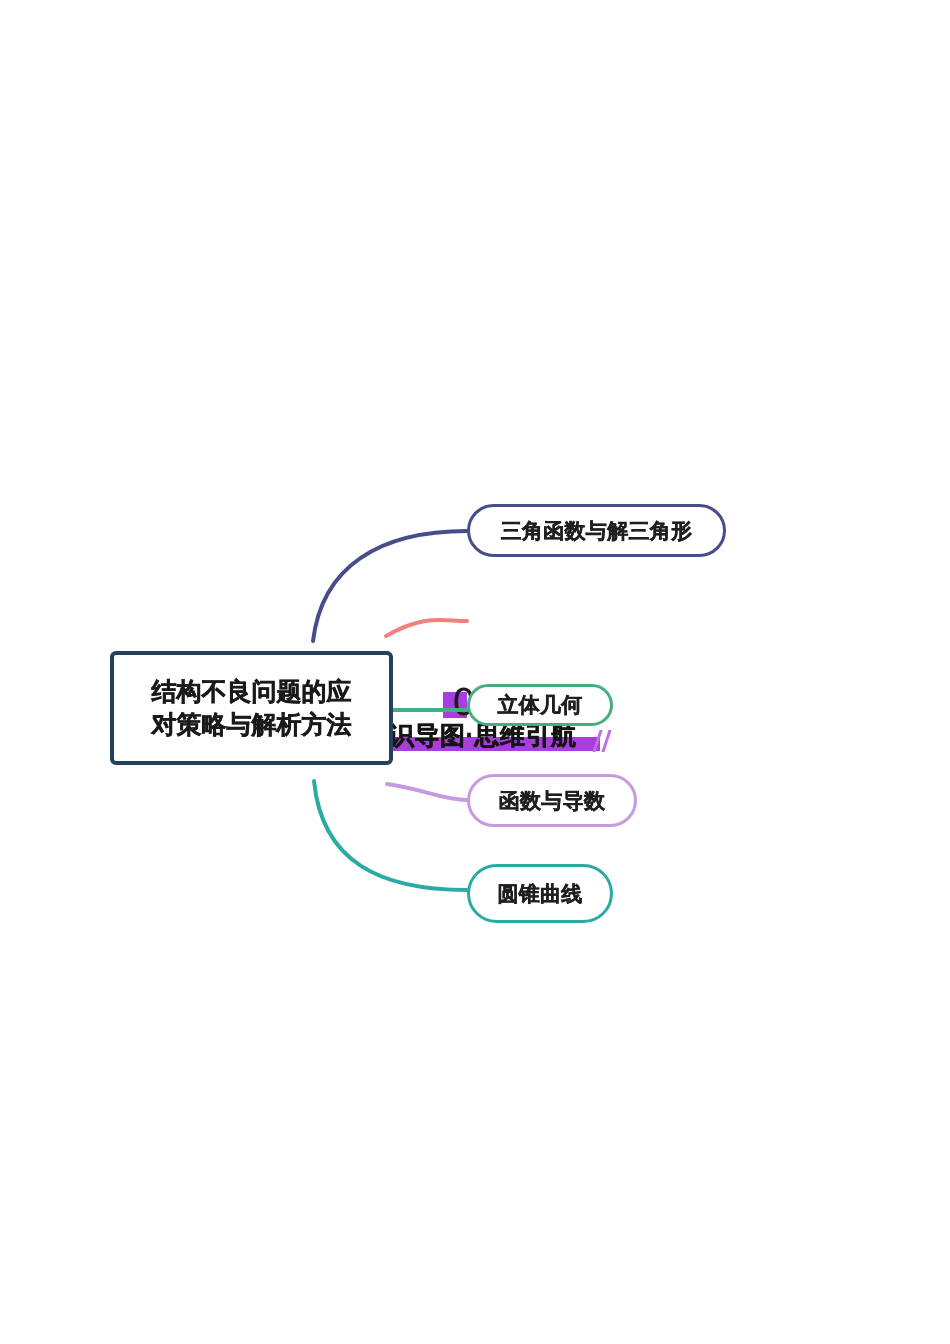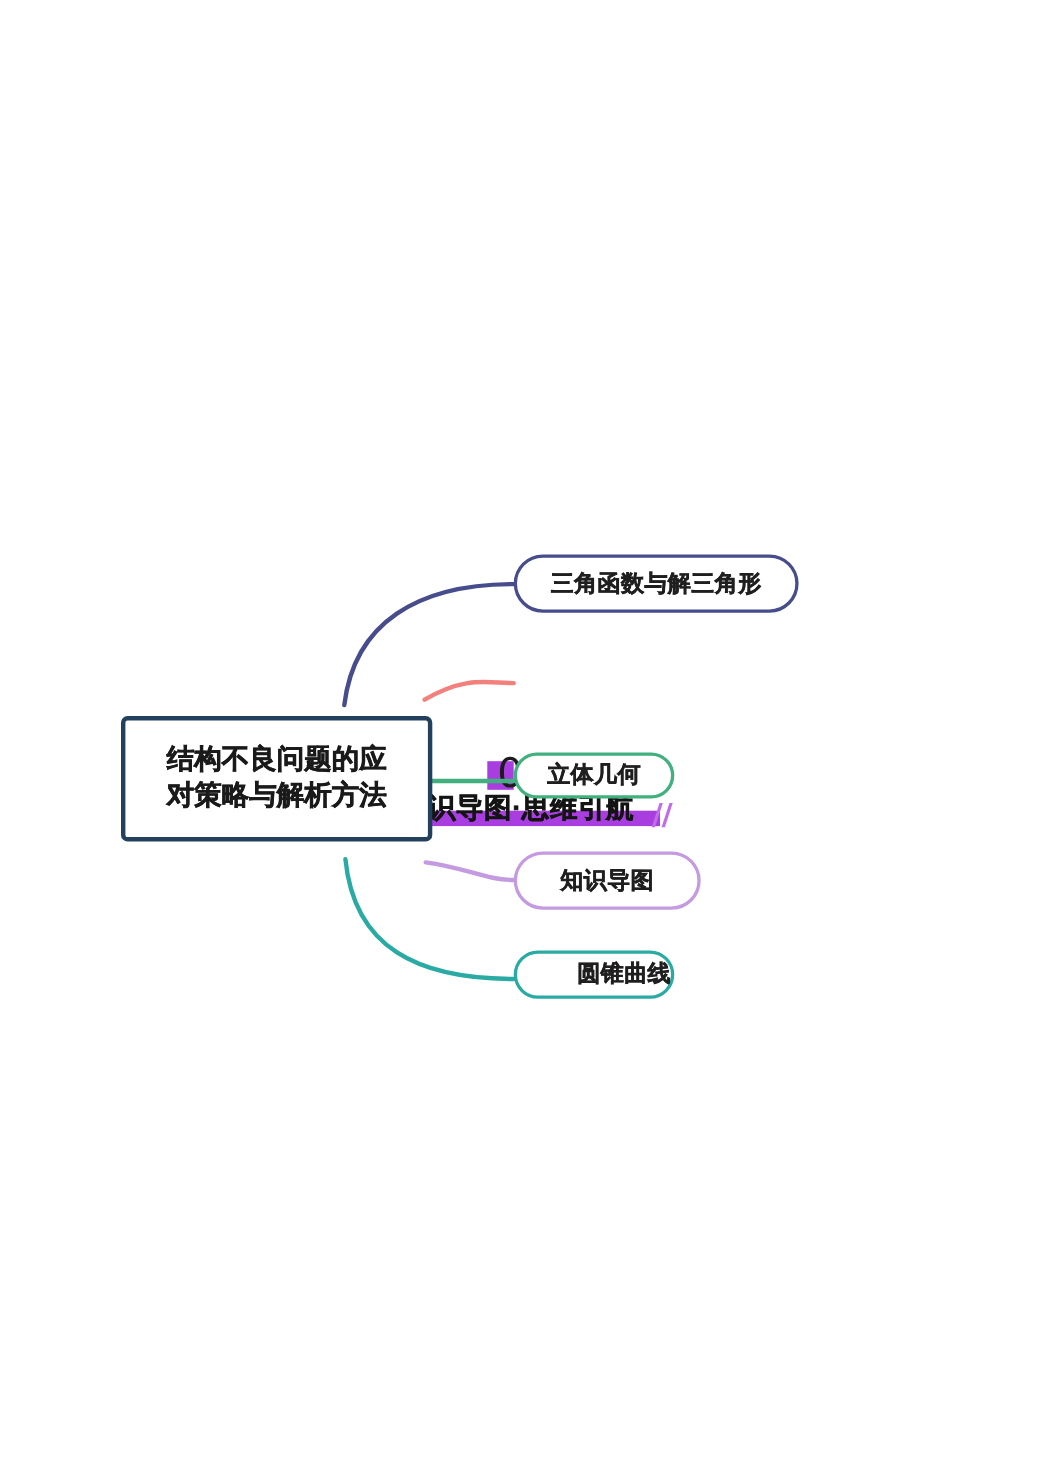--- a/index.html
+++ b/index.html
@@ -139,21 +139,20 @@
   }
 
   #central-label {
     font-size: 25px;
     font-weight: bold;
     color: #1a1a1a;
     line-height: 33px;
     text-align: center;
     letter-spacing: 0px;
     white-space: pre-line;
-    font-family: Liberation Mono, monospace;
     -webkit-text-stroke: 0.5px #1a1a1a;
   }
 
   .branch-node {
     position: absolute;
     box-sizing: border-box;
     background: #ffffff;
     border-style: solid;
     border-width: 3px;
     border-radius: 999px;
@@ -221,21 +220,21 @@
     <div class="branch-node" id="branch-0" style="left: 467px; top: 504px; width: 259px; height: 53px; border-color: rgb(71, 76, 140); text-align: right;">
       <span class="branch-label">三角函数与解三角形</span>
     </div>
 
 
     <div class="branch-node" id="branch-2" style="left: 467px; top: 684px; width: 146px; height: 42px; border-color: rgb(66, 176, 126);">
       <span class="branch-label">立体几何</span>
     </div>
 
     <div class="branch-node" id="branch-3" style="left: 467px; top: 774px; width: 170px; height: 53px; border-color: rgb(196, 154, 224);">
-      <span class="branch-label">知识导图</span>
-    </div>
-
-    <div class="branch-node" id="branch-4" style="left: 467px; top: 864px; width: 146px; height: 44px; border-color: rgb(41, 171, 164); justify-content: flex-end;">
+      <span class="branch-label">函数与导数</span>
+    </div>
+
+    <div class="branch-node" id="branch-4" style="left: 467px; top: 864px; width: 146px; height: 59px; border-color: rgb(41, 171, 164);">
       <span class="branch-label">圆锥曲线</span>
     </div>
 
   </div>
 </div>
 
 </body></html>

